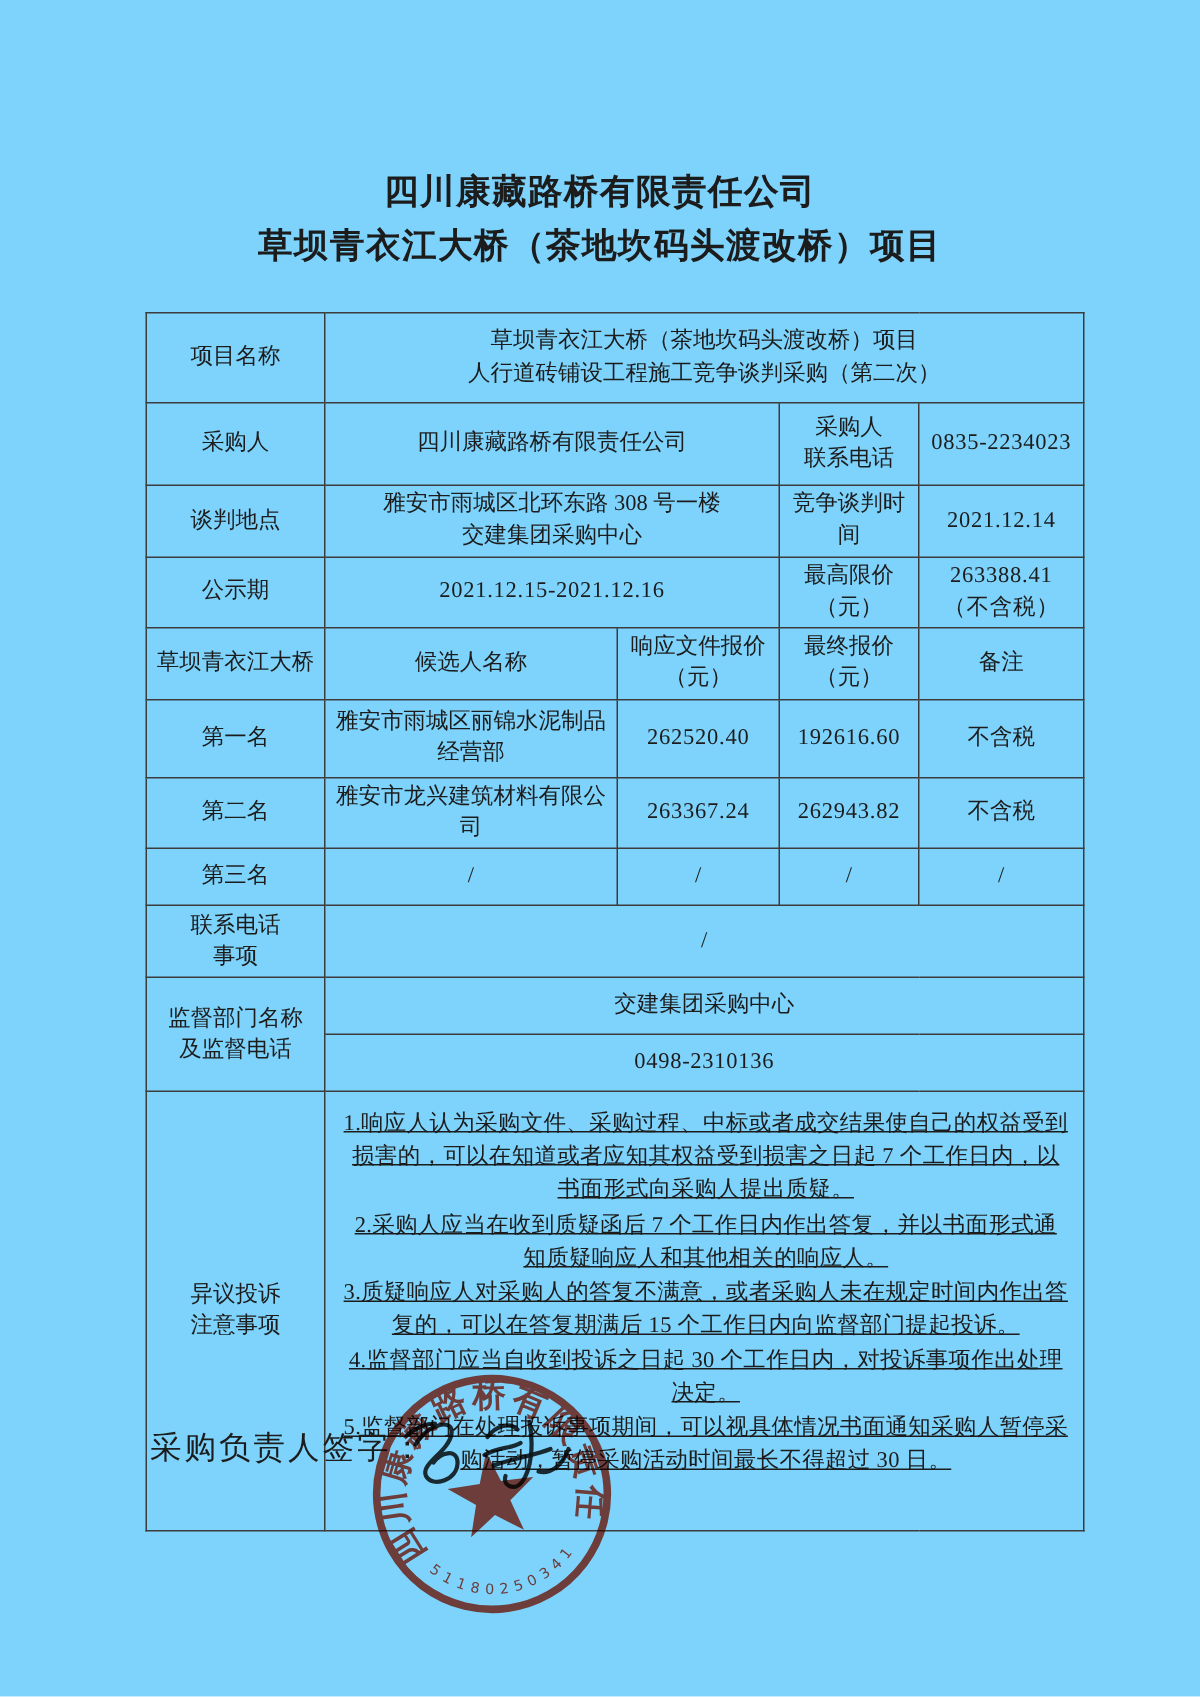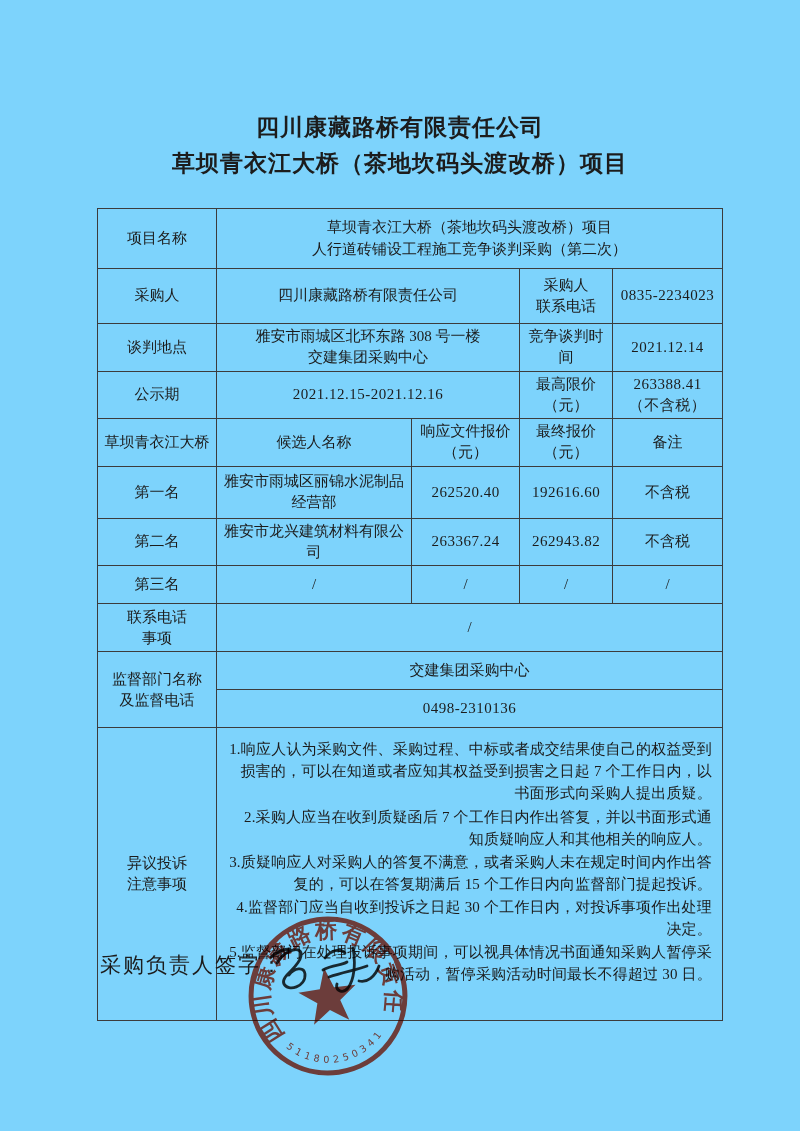--- a/index.html
+++ b/index.html
@@ -6,21 +6,21 @@
   body{width:800px;height:1131px;background:#ffffff;font-family:"Liberation Serif","DejaVu Serif",serif;color:#1c1c1c;}
   .page{position:relative;width:800px;height:1131px;background:#7dd3fc;overflow:hidden;}
 
   .title{position:absolute;top:110px;left:0;width:800px;text-align:center;}
   .title .tline{font-size:23px;font-weight:bold;line-height:36px;letter-spacing:1px;}
 
   table.doc-table{position:absolute;left:97px;top:208px;width:625px;border-collapse:collapse;table-layout:fixed;}
   .doc-table td{border:1px solid #3c3c3c;text-align:center;vertical-align:middle;font-size:15px;line-height:1.42;padding:2px 4px;}
   .preline{white-space:pre-line;}
   .num{letter-spacing:.5px;margin-left:26px;}
-  td.complaint{ text-align:right;vertical-align:top;padding:10px 10px 34px 12px;line-height:1.47;letter-spacing:.2px;}
+  td.complaint{ text-align:center;vertical-align:top;padding:10px 10px 34px 12px;line-height:1.47;letter-spacing:.2px;text-decoration:underline;}
   .c-item{margin:0 0 1px 0;}
 
   .sign-label{position:absolute;left:100px;top:951px;font-size:21px;letter-spacing:2px;}
 
   .seal{position:absolute;left:242px;top:910px;width:172px;height:172px;mix-blend-mode:multiply;opacity:.88;}
   .seal-name{font-family:"Liberation Serif","DejaVu Serif",serif;font-weight:bold;font-size:22px;fill:#d9301f;}
   .seal-num{font-family:"DejaVu Sans","Liberation Sans",sans-serif;font-size:9.5px;fill:#d9301f;letter-spacing:1px;}
 
   .signature{position:absolute;left:263px;top:936px;width:135px;height:75px;mix-blend-mode:multiply;}
   .signature path{fill:none;stroke:#1b1b1b;stroke-width:2.8;stroke-linecap:round;stroke-linejoin:round;opacity:.9;}

